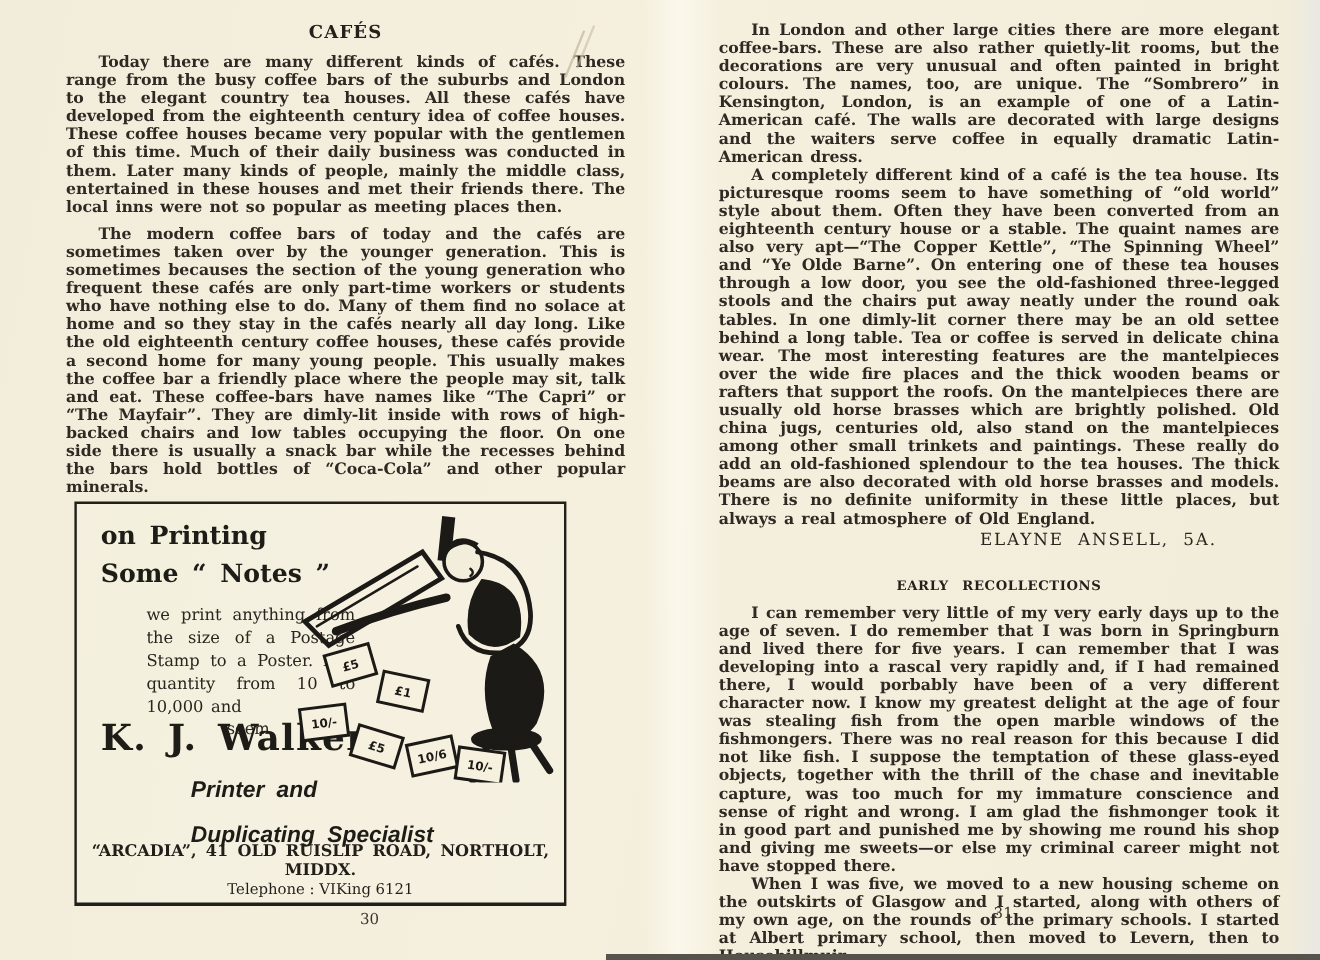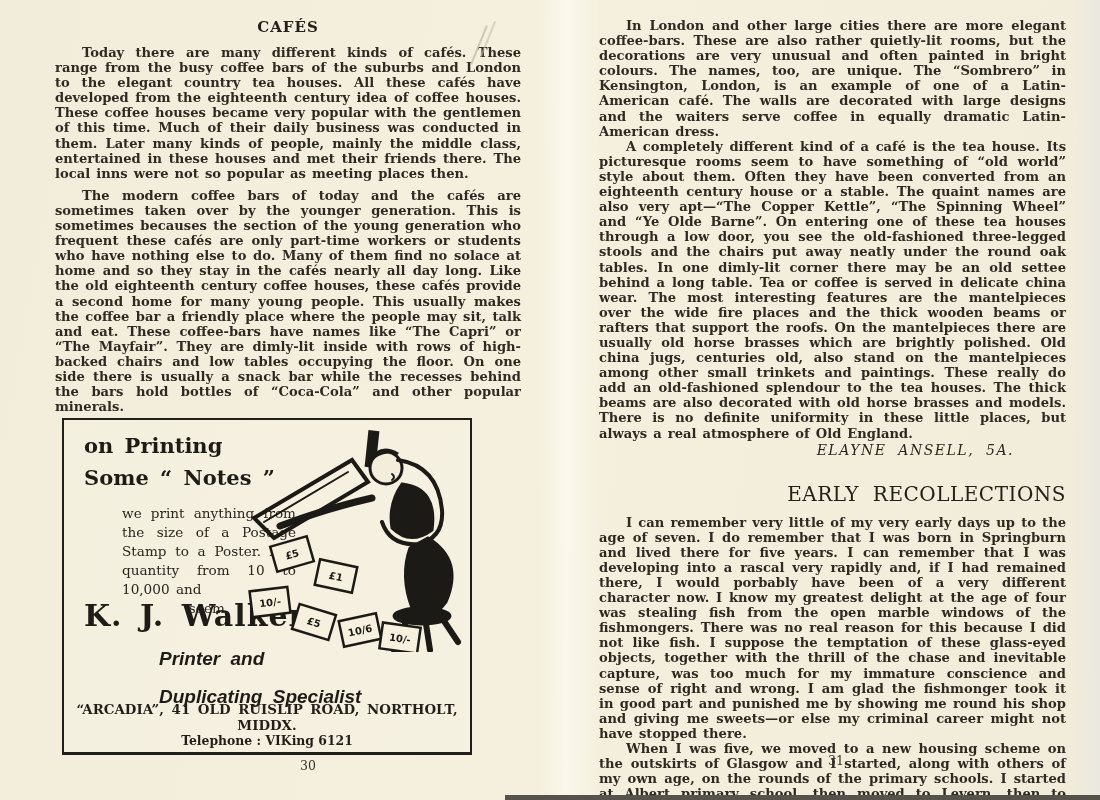--- a/index.html
+++ b/index.html
@@ -10,40 +10,40 @@
   }
   .gutter-light{position:absolute;left:538px;top:0;width:62px;height:100%;pointer-events:none;
     background:linear-gradient(to right,rgba(255,255,255,0),rgba(253,250,240,.75) 45%,rgba(255,255,255,0));}
   .scan-edge-right{position:absolute;top:0;right:0;width:28px;height:100%;pointer-events:none;
     background:linear-gradient(to right,rgba(233,232,227,0),#e9e8e3);}
   .scan-edge-bottom{position:absolute;left:505px;right:0;bottom:0;height:5px;background:#56534c;}
   .page-col{position:absolute;top:18px;}
   .col-left{left:55px;width:466px;}
   .col-right{left:599px;width:467px;}
   .article-title{text-align:center;font-weight:bold;font-size:15px;letter-spacing:1px;margin:0 0 9px 0;color:#24211b;}
-  .section-heading{text-align:right;font-weight:normal;font-size:20px;letter-spacing:.5px;word-spacing:7px;margin:24px 0 9px 0;color:#24211b;}
+  .section-heading{text-align:center;font-weight:bold;font-size:11px;letter-spacing:.5px;word-spacing:7px;margin:24px 0 9px 0;color:#24211b;}
   .body-para{font-size:13.1px;line-height:15.1px;text-align:justify;text-indent:27px;margin:0;word-spacing:1.5px;font-weight:bold;}
   .col-left .body-para{margin-bottom:7px;}
-  .byline{text-align:right;padding-right:52px;font-size:14px;letter-spacing:1.5px;word-spacing:6px;margin-top:1px;color:#2a261f;font-style:italic;}
+  .byline{text-align:right;padding-right:52px;font-size:14px;letter-spacing:1.5px;word-spacing:6px;margin-top:1px;color:#2a261f;}
   .page-number{position:absolute;font-size:12.5px;color:#3a362e;}
   .pn-left{left:300px;top:758px;}
   .pn-right{left:828px;top:753px;}
   
   .ad-box{position:absolute;left:62px;top:418px;width:406px;height:332px;border:2px solid #211f1a;
     border-bottom-width:3px;background:rgba(246,241,226,.45);}
   .ad-head{position:absolute;left:20px;top:10px;font-weight:bold;font-size:21px;line-height:32px;color:#1e1c17;word-spacing:4px;}
   .ad-body{position:absolute;left:10px;top:84px;width:174px;font-size:13.6px;line-height:19px;text-align:justify;word-spacing:2px;color:#2a261f;margin-left:48px;}
   .ad-body-over{text-align:center;}
   .ad-name{position:absolute;left:20px;top:178px;font-size:30px;font-weight:bold;letter-spacing:1px;color:#1e1c17;word-spacing:6px;}
   .ad-role{position:absolute;font-family:"Liberation Sans",sans-serif;font-style:italic;font-weight:bold;font-size:19px;color:#1e1c17;word-spacing:5px;}
   .ad-role1{left:95px;top:228px;}
   .ad-role2{left:95px;top:266px;}
   .ad-footer{position:absolute;left:4px;right:4px;bottom:4px;text-align:center;color:#221f1a;}
   .ad-address{font-weight:bold;font-size:13.4px;word-spacing:3px;line-height:16px;}
-  .ad-phone{font-weight:bold;font-size:12.4px;line-height:15px;}
+  .ad-phone{font-weight:normal;font-size:12.4px;line-height:15px;}
   .ad-works{font-size:13.2px;line-height:16px;word-spacing:3px;}
   .ad-illustration{position:absolute;right:2px;top:6px;}
   
   .pencil-mark{position:absolute;left:478px;top:24px;width:30px;height:50px;}
   .pencil-mark span{position:absolute;display:block;width:2px;height:42px;background:#c6bda2;transform:rotate(22deg);opacity:.8;}
   .pencil-mark .m2{left:9px;top:-4px;height:38px;opacity:.6;}
 </style>
 </head>
 <body>
 

